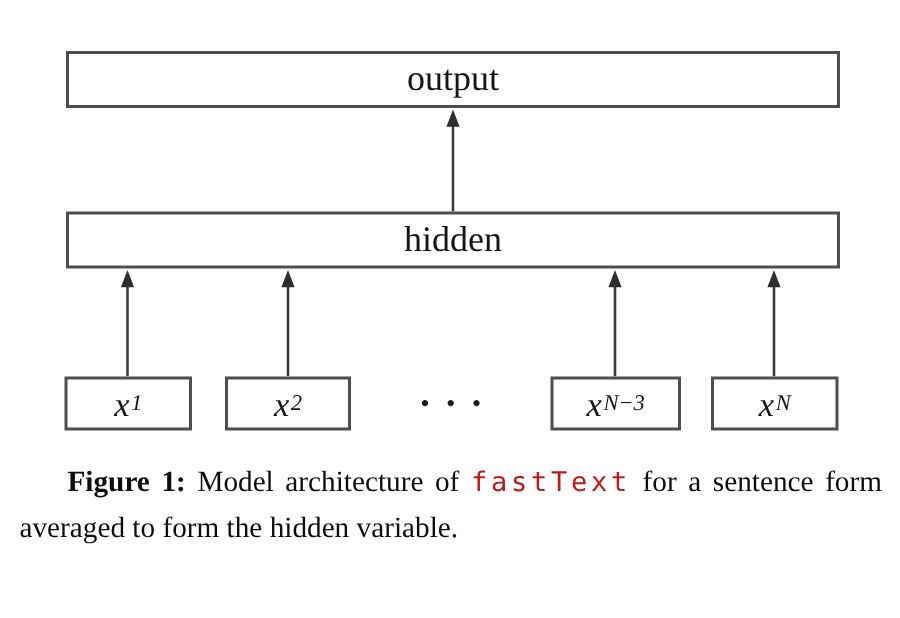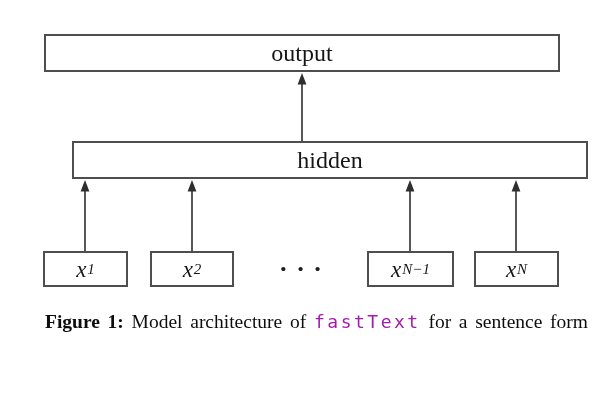--- a/index.html
+++ b/index.html
@@ -28,21 +28,21 @@
     background: #ffffff;
     display: flex;
     align-items: center;
     justify-content: center;
     font-family: "Liberation Serif", serif;
     font-size: 24px;
     line-height: 1;
     color: #151515;
   }
   .box-output { left: 44px; top: 34px;  width: 516px; height: 38px; }
-  .box-hidden { left: 44px; top: 141px; width: 516px; height: 38px; margin-left: 28px; }
+  .box-hidden { left: 44px; top: 141px; width: 516px; height: 38px; }
   .box-in1 { left: 43px;  top: 251px; width: 85px; height: 36px; }
   .box-in2 { left: 150px; top: 251px; width: 84px; height: 36px; }
   .box-in3 { left: 367px; top: 251px; width: 87px; height: 36px; }
   .box-in4 { left: 474px; top: 251px; width: 85px; height: 36px; }
   .mvar {
     font-style: italic;
     font-size: 23px;
   }
   .msub {
     font-style: italic;
@@ -79,21 +79,21 @@
     text-align-last: justify;
   }
   .cap-line.last {
     text-align-last: left;
   }
   .cap-bold { font-weight: 700; margin-left: 32px; }
   .cap-mono {
     font-family: "DejaVu Sans Mono", monospace;
     font-size: 18px;
     letter-spacing: 2.5px;
-    color: #a21caf;
+    color: #b91c1c;
   }
   .cap-mvar { font-style: italic; }
   .cap-sub {
     font-style: italic;
     font-size: 13px;
     vertical-align: -4px;
   }
 </style>
 </head>
 <body>
@@ -142,26 +142,27 @@
       <span class="mvar">x</span>
         <span class="msub">1</span>
     </div>
     <div class="nbox box-in2">
       <span class="mvar">x</span>
         <span class="msub">2</span>
     </div>
     <div class="ellipsis">· · ·</div>
     <div class="nbox box-in3">
       <span class="mvar">x</span>
-        <span class="msub">N−1</span>
+        <span class="msub">N−3</span>
     </div>
     <div class="nbox box-in4">
       <span class="mvar">x</span>
         <span class="msub">N</span>
     </div>
 
   </div>
 
   <div class="caption">
     <div class="cap-line"><span class="cap-bold">Figure 1:</span><span> Model architecture of </span><span class="cap-mono">fastText</span><span> for a sentence form</span></div>
+    <div class="cap-line last">averaged to form the hidden variable.</div>
   </div>
 
 </div>
 
 </body></html>

